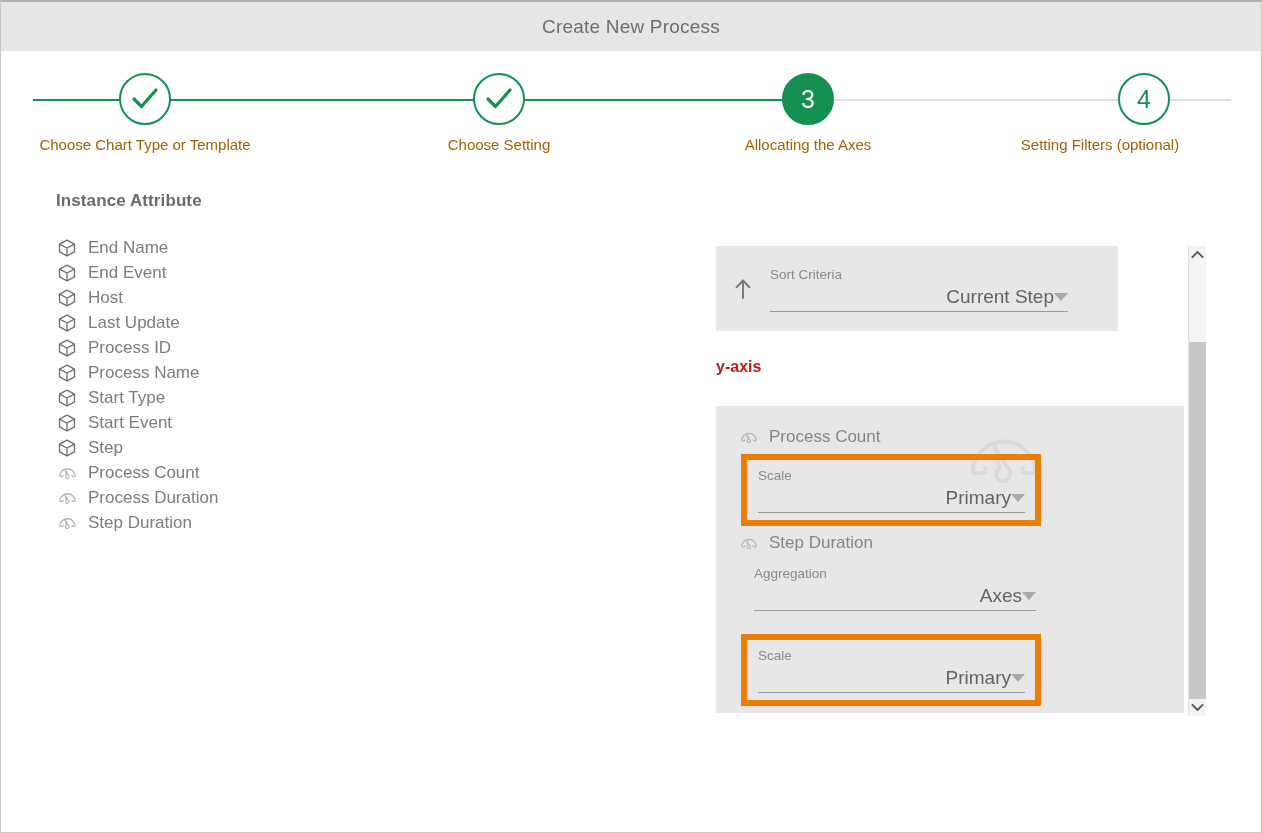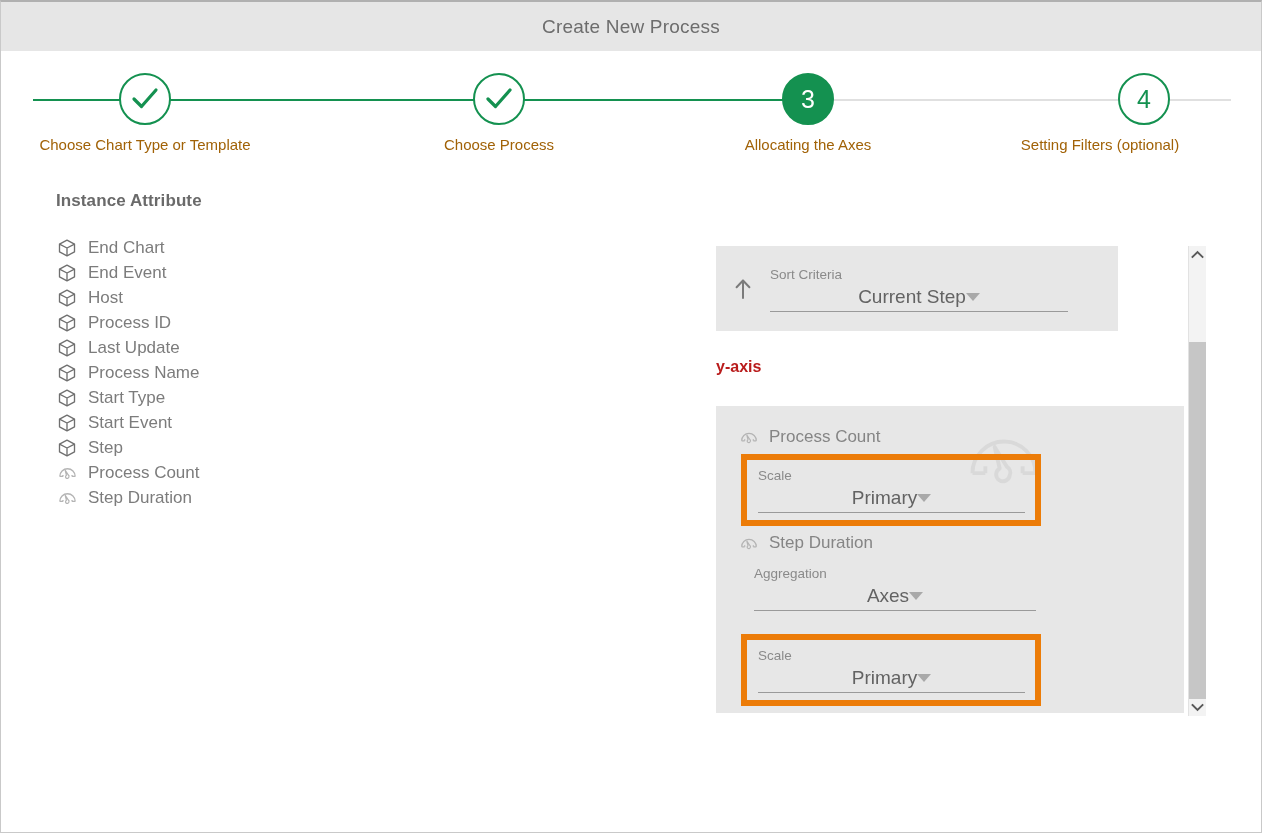--- a/index.html
+++ b/index.html
@@ -176,21 +176,21 @@
   .field-label {
     font-size: 13.5px;
     color: #8a8a8a;
     margin-bottom: 4px;
   }
   .field-select {
     position: relative;
     border-bottom: 1px solid #9a9a9a;
     display: flex;
     align-items: flex-end;
-    justify-content: center;
+    justify-content: flex-end;
     padding-bottom: 3px;
     cursor: pointer;
   }
   .field-value {
     font-size: 19px;
     color: #636363;
     line-height: 1.15;
   }
   .caret {
     width: 0; height: 0;
@@ -313,21 +313,21 @@
           <path d="M4 13 L11.5 20.5 L26 4" fill="none" stroke="#149150" stroke-width="3.2" stroke-linecap="round" stroke-linejoin="round"></path>
         </svg>
       </div>
       <div class="step-label" style="left:32px; width:224px;">Choose Chart Type or Template</div>
 
       <div class="step done" style="left:472px;">
         <svg class="step-check" width="30" height="26" viewBox="0 0 30 26">
           <path d="M4 13 L11.5 20.5 L26 4" fill="none" stroke="#149150" stroke-width="3.2" stroke-linecap="round" stroke-linejoin="round"></path>
         </svg>
       </div>
-      <div class="step-label" style="left:386px; width:224px;">Choose Process</div>
+      <div class="step-label" style="left:386px; width:224px;">Choose Setting</div>
 
       <div class="step current" style="left:781px;">
         <span class="step-num">3</span>
       </div>
       <div class="step-label" style="left:695px; width:224px;">Allocating the Axes</div>
 
       <div class="step future" style="left:1117px;">
         <span class="step-num">4</span>
       </div>
       <div class="step-label" style="left:987px; width:224px;">Setting Filters (optional)</div>
@@ -337,21 +337,21 @@
       <div class="pane-title">Instance Attribute</div>
       <ul class="attr-list">
 
         <li class="attr-item">
           <span class="attr-icon">
             <svg width="20" height="20" viewBox="0 0 24 24">
                 <path d="M12 2.6 21 7.3v9.4L12 21.4 3 16.7V7.3z" fill="#ffffff" stroke="#6f6f6f" stroke-width="1.6" stroke-linejoin="round"></path>
                 <path d="M3 7.3 12 12l9-4.7M12 12v9.4" fill="none" stroke="#6f6f6f" stroke-width="1.6" stroke-linejoin="round"></path>
               </svg>
           </span>
-          <span class="attr-label">End Chart</span>
+          <span class="attr-label">End Name</span>
         </li>
 
         <li class="attr-item">
           <span class="attr-icon">
             <svg width="20" height="20" viewBox="0 0 24 24">
                 <path d="M12 2.6 21 7.3v9.4L12 21.4 3 16.7V7.3z" fill="#ffffff" stroke="#6f6f6f" stroke-width="1.6" stroke-linejoin="round"></path>
                 <path d="M3 7.3 12 12l9-4.7M12 12v9.4" fill="none" stroke="#6f6f6f" stroke-width="1.6" stroke-linejoin="round"></path>
               </svg>
           </span>
           <span class="attr-label">End Event</span>
@@ -367,31 +367,31 @@
           <span class="attr-label">Host</span>
         </li>
 
         <li class="attr-item">
           <span class="attr-icon">
             <svg width="20" height="20" viewBox="0 0 24 24">
                 <path d="M12 2.6 21 7.3v9.4L12 21.4 3 16.7V7.3z" fill="#ffffff" stroke="#6f6f6f" stroke-width="1.6" stroke-linejoin="round"></path>
                 <path d="M3 7.3 12 12l9-4.7M12 12v9.4" fill="none" stroke="#6f6f6f" stroke-width="1.6" stroke-linejoin="round"></path>
               </svg>
           </span>
+          <span class="attr-label">Last Update</span>
+        </li>
+
+        <li class="attr-item">
+          <span class="attr-icon">
+            <svg width="20" height="20" viewBox="0 0 24 24">
+                <path d="M12 2.6 21 7.3v9.4L12 21.4 3 16.7V7.3z" fill="#ffffff" stroke="#6f6f6f" stroke-width="1.6" stroke-linejoin="round"></path>
+                <path d="M3 7.3 12 12l9-4.7M12 12v9.4" fill="none" stroke="#6f6f6f" stroke-width="1.6" stroke-linejoin="round"></path>
+              </svg>
+          </span>
           <span class="attr-label">Process ID</span>
-        </li>
-
-        <li class="attr-item">
-          <span class="attr-icon">
-            <svg width="20" height="20" viewBox="0 0 24 24">
-                <path d="M12 2.6 21 7.3v9.4L12 21.4 3 16.7V7.3z" fill="#ffffff" stroke="#6f6f6f" stroke-width="1.6" stroke-linejoin="round"></path>
-                <path d="M3 7.3 12 12l9-4.7M12 12v9.4" fill="none" stroke="#6f6f6f" stroke-width="1.6" stroke-linejoin="round"></path>
-              </svg>
-          </span>
-          <span class="attr-label">Last Update</span>
         </li>
 
         <li class="attr-item">
           <span class="attr-icon">
             <svg width="20" height="20" viewBox="0 0 24 24">
                 <path d="M12 2.6 21 7.3v9.4L12 21.4 3 16.7V7.3z" fill="#ffffff" stroke="#6f6f6f" stroke-width="1.6" stroke-linejoin="round"></path>
                 <path d="M3 7.3 12 12l9-4.7M12 12v9.4" fill="none" stroke="#6f6f6f" stroke-width="1.6" stroke-linejoin="round"></path>
               </svg>
           </span>
           <span class="attr-label">Process Name</span>
@@ -432,20 +432,31 @@
             <svg width="21" height="21" viewBox="0 0 24 24">
                 <path d="M3.2 16.5a8.8 8.8 0 0 1 17.6 0" fill="none" stroke="#b4b4b4" stroke-width="1.5"></path>
                 <path d="M3.2 16.5h3.6M17.2 16.5h3.6" stroke="#b4b4b4" stroke-width="1.5"></path>
                 <path d="M6.8 16.5v-1.7M17.2 16.5v-1.7" stroke="#b4b4b4" stroke-width="1.5"></path>
                 <path d="M13.6 17.1a1.9 1.9 0 1 1-2.8-1.9L9.4 9.6l3.4 5.1a1.9 1.9 0 0 1 .8 2.4z" fill="none" stroke="#b4b4b4" stroke-width="1.4" stroke-linejoin="round"></path>
               </svg>
           </span>
           <span class="attr-label">Process Count</span>
         </li>
 
+        <li class="attr-item">
+          <span class="attr-icon">
+            <svg width="21" height="21" viewBox="0 0 24 24">
+                <path d="M3.2 16.5a8.8 8.8 0 0 1 17.6 0" fill="none" stroke="#b4b4b4" stroke-width="1.5"></path>
+                <path d="M3.2 16.5h3.6M17.2 16.5h3.6" stroke="#b4b4b4" stroke-width="1.5"></path>
+                <path d="M6.8 16.5v-1.7M17.2 16.5v-1.7" stroke="#b4b4b4" stroke-width="1.5"></path>
+                <path d="M13.6 17.1a1.9 1.9 0 1 1-2.8-1.9L9.4 9.6l3.4 5.1a1.9 1.9 0 0 1 .8 2.4z" fill="none" stroke="#b4b4b4" stroke-width="1.4" stroke-linejoin="round"></path>
+              </svg>
+          </span>
+          <span class="attr-label">Process Duration</span>
+        </li>
 
         <li class="attr-item">
           <span class="attr-icon">
             <svg width="21" height="21" viewBox="0 0 24 24">
                 <path d="M3.2 16.5a8.8 8.8 0 0 1 17.6 0" fill="none" stroke="#b4b4b4" stroke-width="1.5"></path>
                 <path d="M3.2 16.5h3.6M17.2 16.5h3.6" stroke="#b4b4b4" stroke-width="1.5"></path>
                 <path d="M6.8 16.5v-1.7M17.2 16.5v-1.7" stroke="#b4b4b4" stroke-width="1.5"></path>
                 <path d="M13.6 17.1a1.9 1.9 0 1 1-2.8-1.9L9.4 9.6l3.4 5.1a1.9 1.9 0 0 1 .8 2.4z" fill="none" stroke="#b4b4b4" stroke-width="1.4" stroke-linejoin="round"></path>
               </svg>
           </span>

